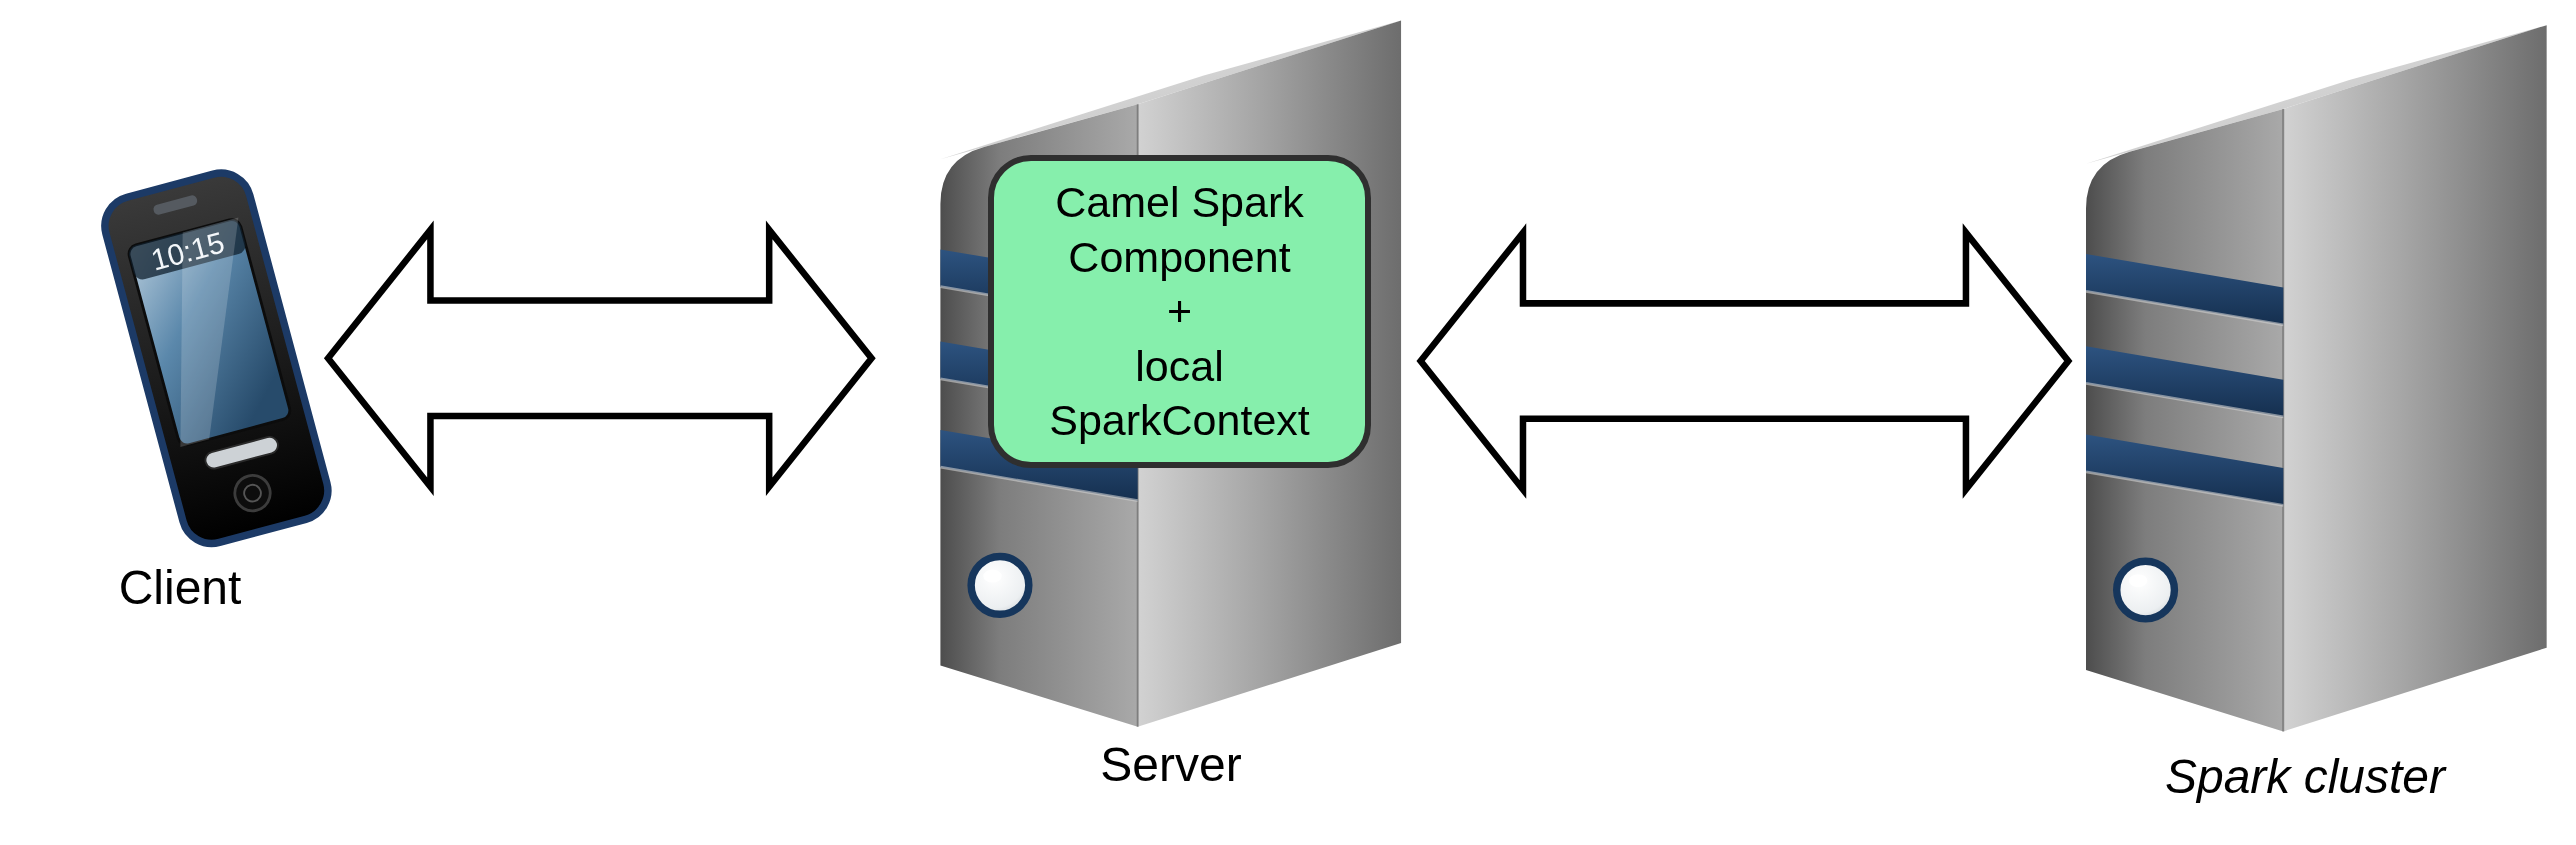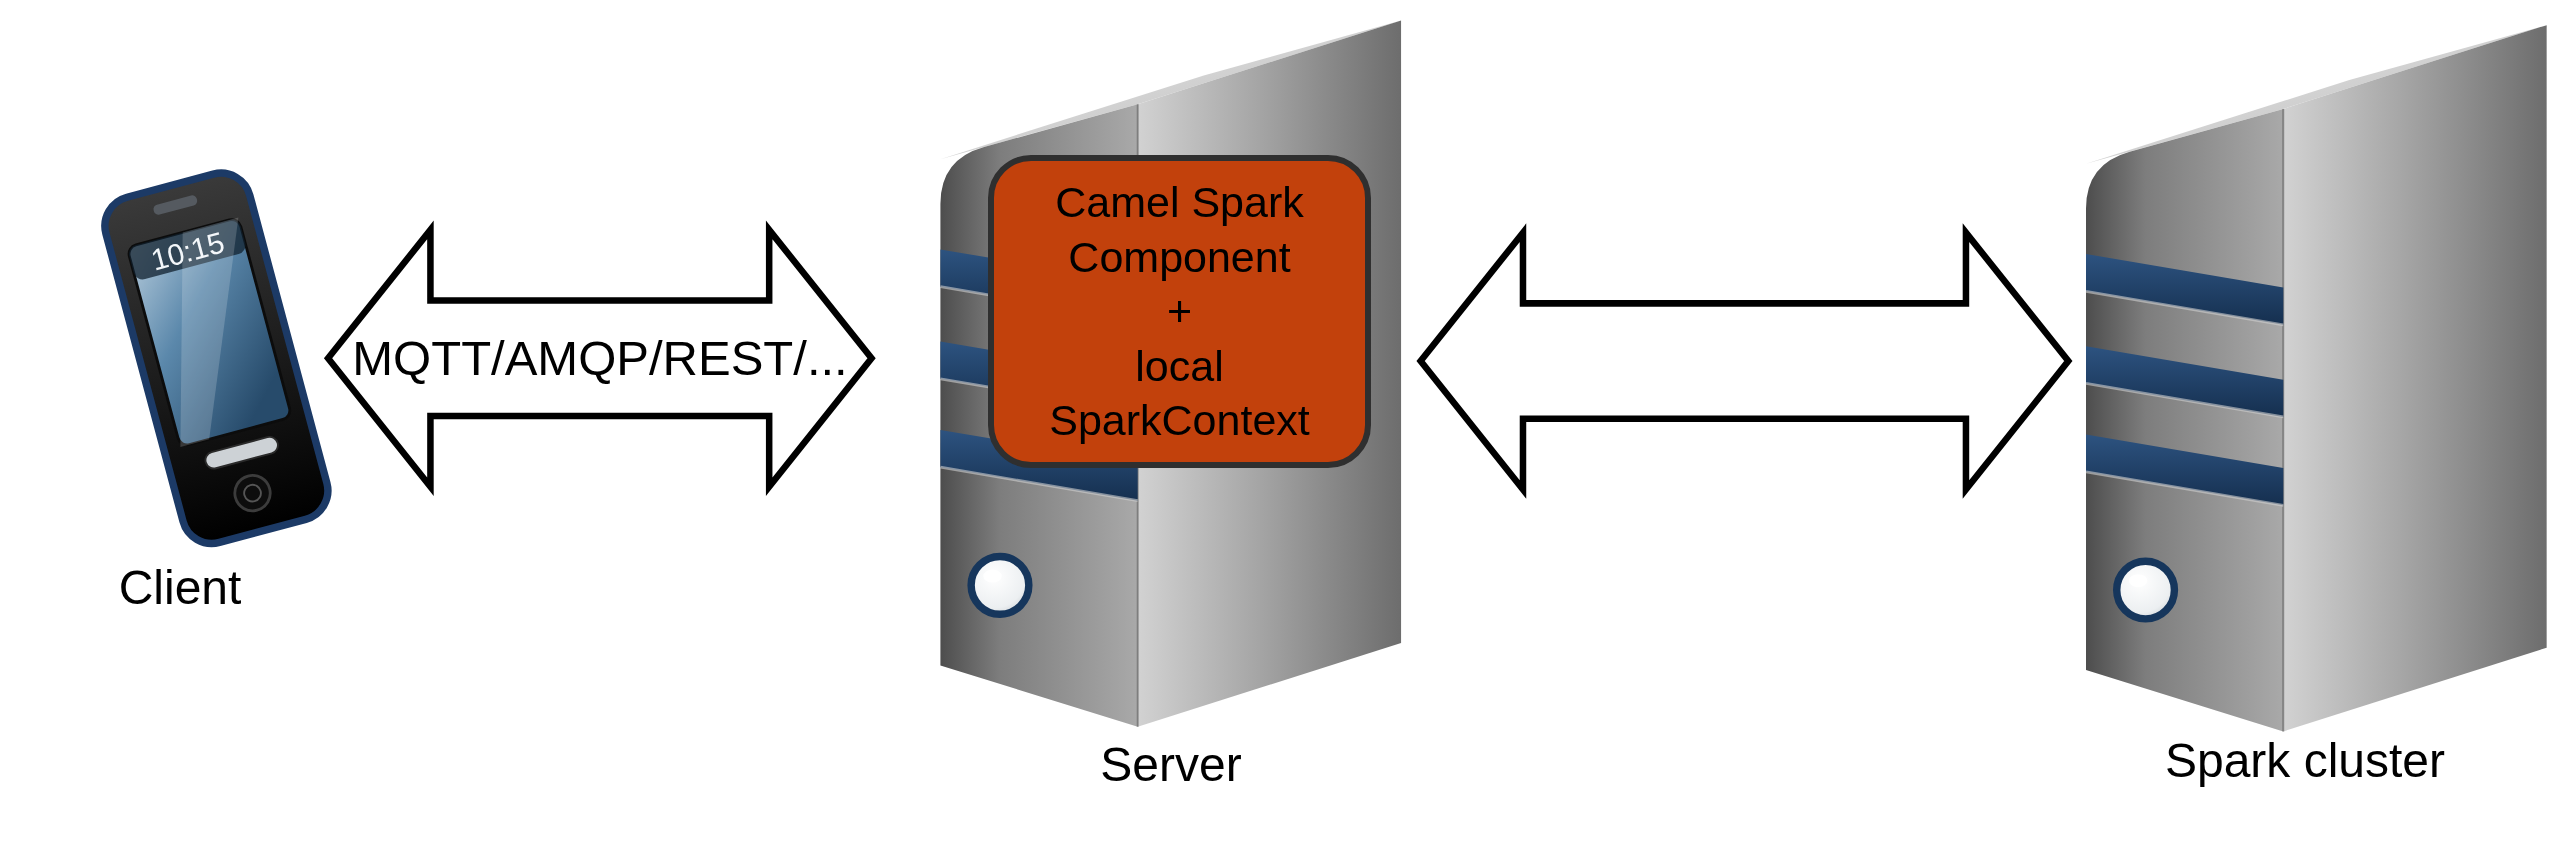--- a/index.html
+++ b/index.html
@@ -14,34 +14,34 @@
   .canvas svg { position: absolute; left: 0; top: 0; }
   .overlay { position: absolute; color: #000; }
   .node-label {
     transform: translate(-50%, -50%);
     font-size: 48px;
     white-space: nowrap;
     text-align: right;
   }
   .label-client  { left: 180px;  top: 587px; }
   .label-server  { left: 1171px; top: 764px; }
-  .label-cluster { left: 2305px; top: 760px; }
+  .label-cluster { left: 2305px; top: 776px; font-style: italic; }
   .edge-label {
     transform: translate(-50%, -50%);
     font-size: 49px;
     white-space: nowrap;
     text-align: center;
   }
   .edge-label-1 { left: 600px;  top: 358px; }
   .edge-label-2 { left: 1746px; top: 361px; }
   .callout {
     left: 988px; top: 155px;
     width: 383px; height: 313px;
     box-sizing: border-box;
-    background: #c2410c;
+    background: #86efac;
     border: 6.5px solid #2f2f2f;
     border-radius: 43px;
     display: flex;
     align-items: center;
     justify-content: center;
     text-align: center;
     font-size: 43px;
     line-height: 1.27;
     white-space: pre-line;
   }
@@ -122,19 +122,18 @@
 
     <use href="#tower" transform="translate(2233,14)"></use>
   </svg>
 
   <div class="overlay callout">Camel Spark
 Component
 +
 local
 SparkContext</div>
 
-  <div class="overlay edge-label edge-label-1">MQTT/AMQP/REST/...</div>
 
   <div class="overlay node-label label-client">Client</div>
   <div class="overlay node-label label-server">Server</div>
   <div class="overlay node-label label-cluster">Spark cluster</div>
 </div>
 
 
 </body></html>

